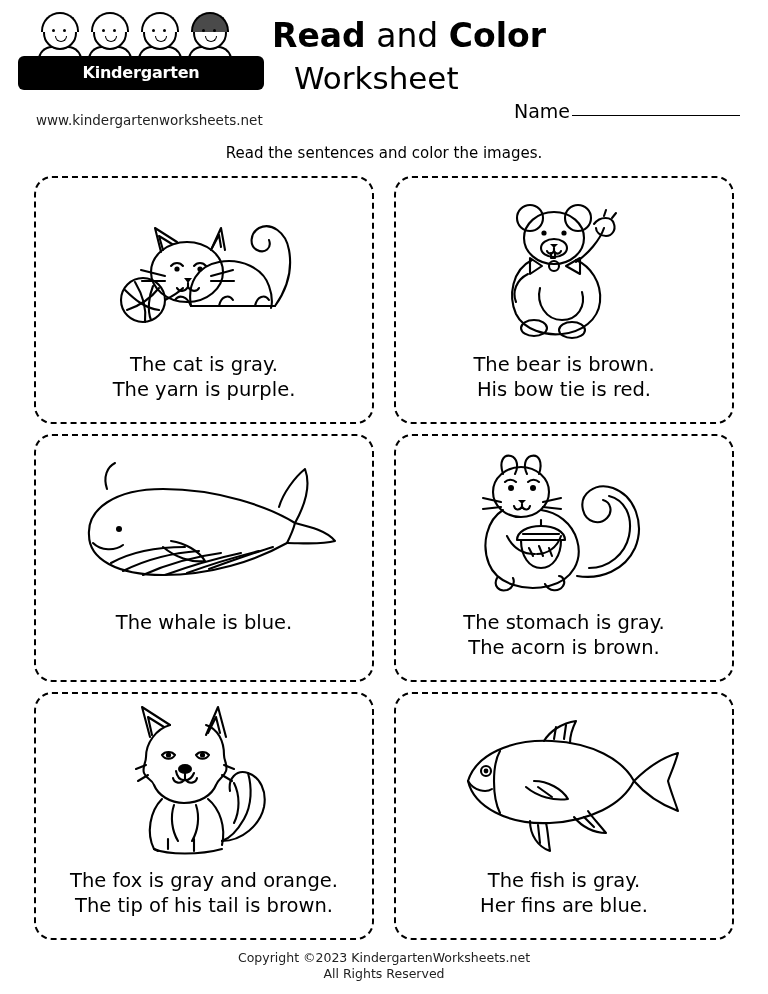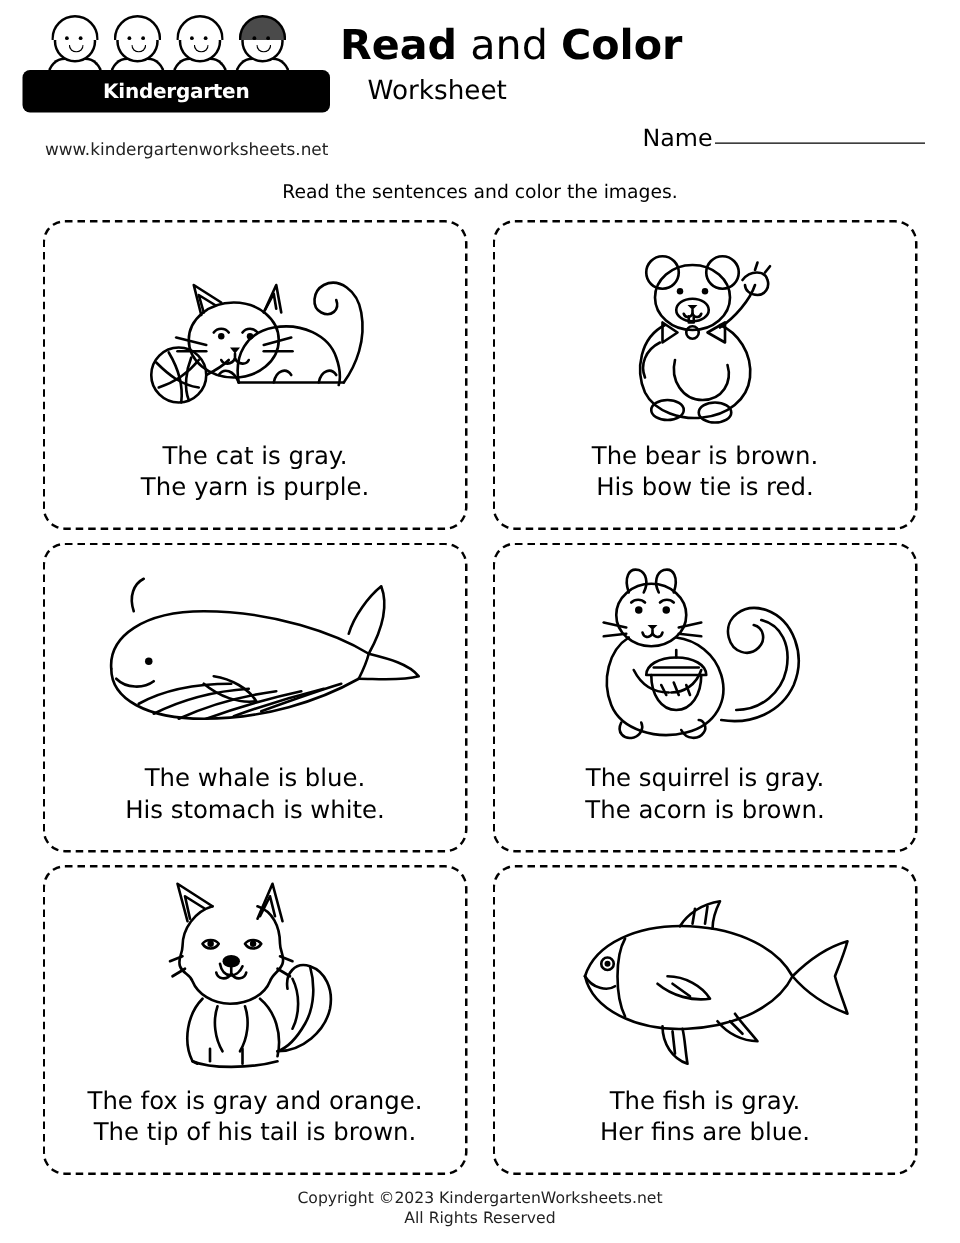--- a/index.html
+++ b/index.html
@@ -148,21 +148,21 @@
     font-family: "DejaVu Sans", sans-serif;
     font-size: 33px;
     line-height: 36px;
     letter-spacing: 0px;
     white-space: nowrap;
   }
   .title-main .b { font-weight: bold; }
   .title-main .n { font-weight: normal; }
   .title-sub {
     font-family: "DejaVu Sans", sans-serif;
-    font-size: 21px;
+    font-size: 31px;
     margin-top: 6px;
     margin-left: 22px;
   }
 
   .name-line {
     position: absolute;
     right: 28px;
     top: 100px;
     font-size: 19px;
     font-family: "DejaVu Sans", sans-serif;
@@ -412,21 +412,20 @@
           <path d="M128 122 C150 114 176 106 200 100"></path>
           <path d="M150 118 C172 110 194 102 214 96"></path>
 
           <path d="M104 96 C116 106 132 112 146 110 C140 100 126 92 112 90"></path>
 
           <path d="M48 38 C44 26 48 16 56 12"></path>
         </svg>
       </div>
       <div class="lines">
         <div>The whale is blue.</div>
-        <div>His stomach is white.</div>
       </div>
     </div>
 
     <div class="card">
       <div class="art">
         <svg width="230" height="165" viewBox="0 0 230 165" fill="none" stroke="#000" stroke-width="2.1" stroke-linecap="round" stroke-linejoin="round">
 
           <path d="M128 132 C152 136 176 126 186 104 C196 80 186 52 164 44 C146 38 130 50 134 66 C137 78 150 82 158 74 C164 68 162 58 154 56"></path>
           <path d="M140 124 C160 124 176 110 180 92 C184 72 176 56 160 52"></path>
 
@@ -461,21 +460,21 @@
           <path d="M92 82 L92 76"></path>
           <path d="M80 104 L84 112"></path>
           <path d="M90 102 L94 112"></path>
           <path d="M100 104 L103 112"></path>
 
           <path d="M48 134 C44 142 50 148 58 146 C64 144 66 138 64 134"></path>
           <path d="M96 140 C100 148 110 148 114 142 C117 138 114 132 110 132"></path>
         </svg>
       </div>
       <div class="lines">
-        <div>The squirrel is gray.</div>
+        <div>The stomach is gray.</div>
         <div>The acorn is brown.</div>
       </div>
     </div>
 
     <div class="card">
       <div class="art">
         <svg width="240" height="170" viewBox="0 0 240 170" fill="none" stroke="#000" stroke-width="2.1" stroke-linecap="round" stroke-linejoin="round">
 
           <path d="M66 38 L58 8 L86 26"></path>
           <path d="M122 36 L134 8 L142 38"></path>

